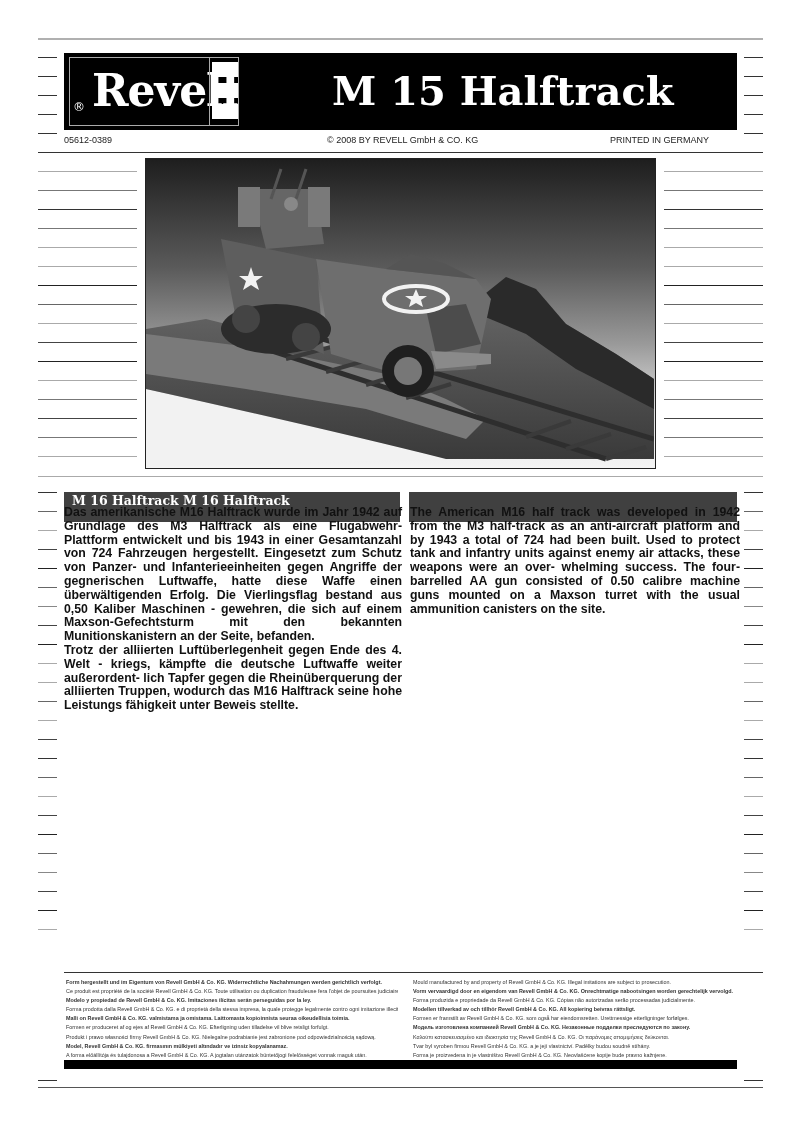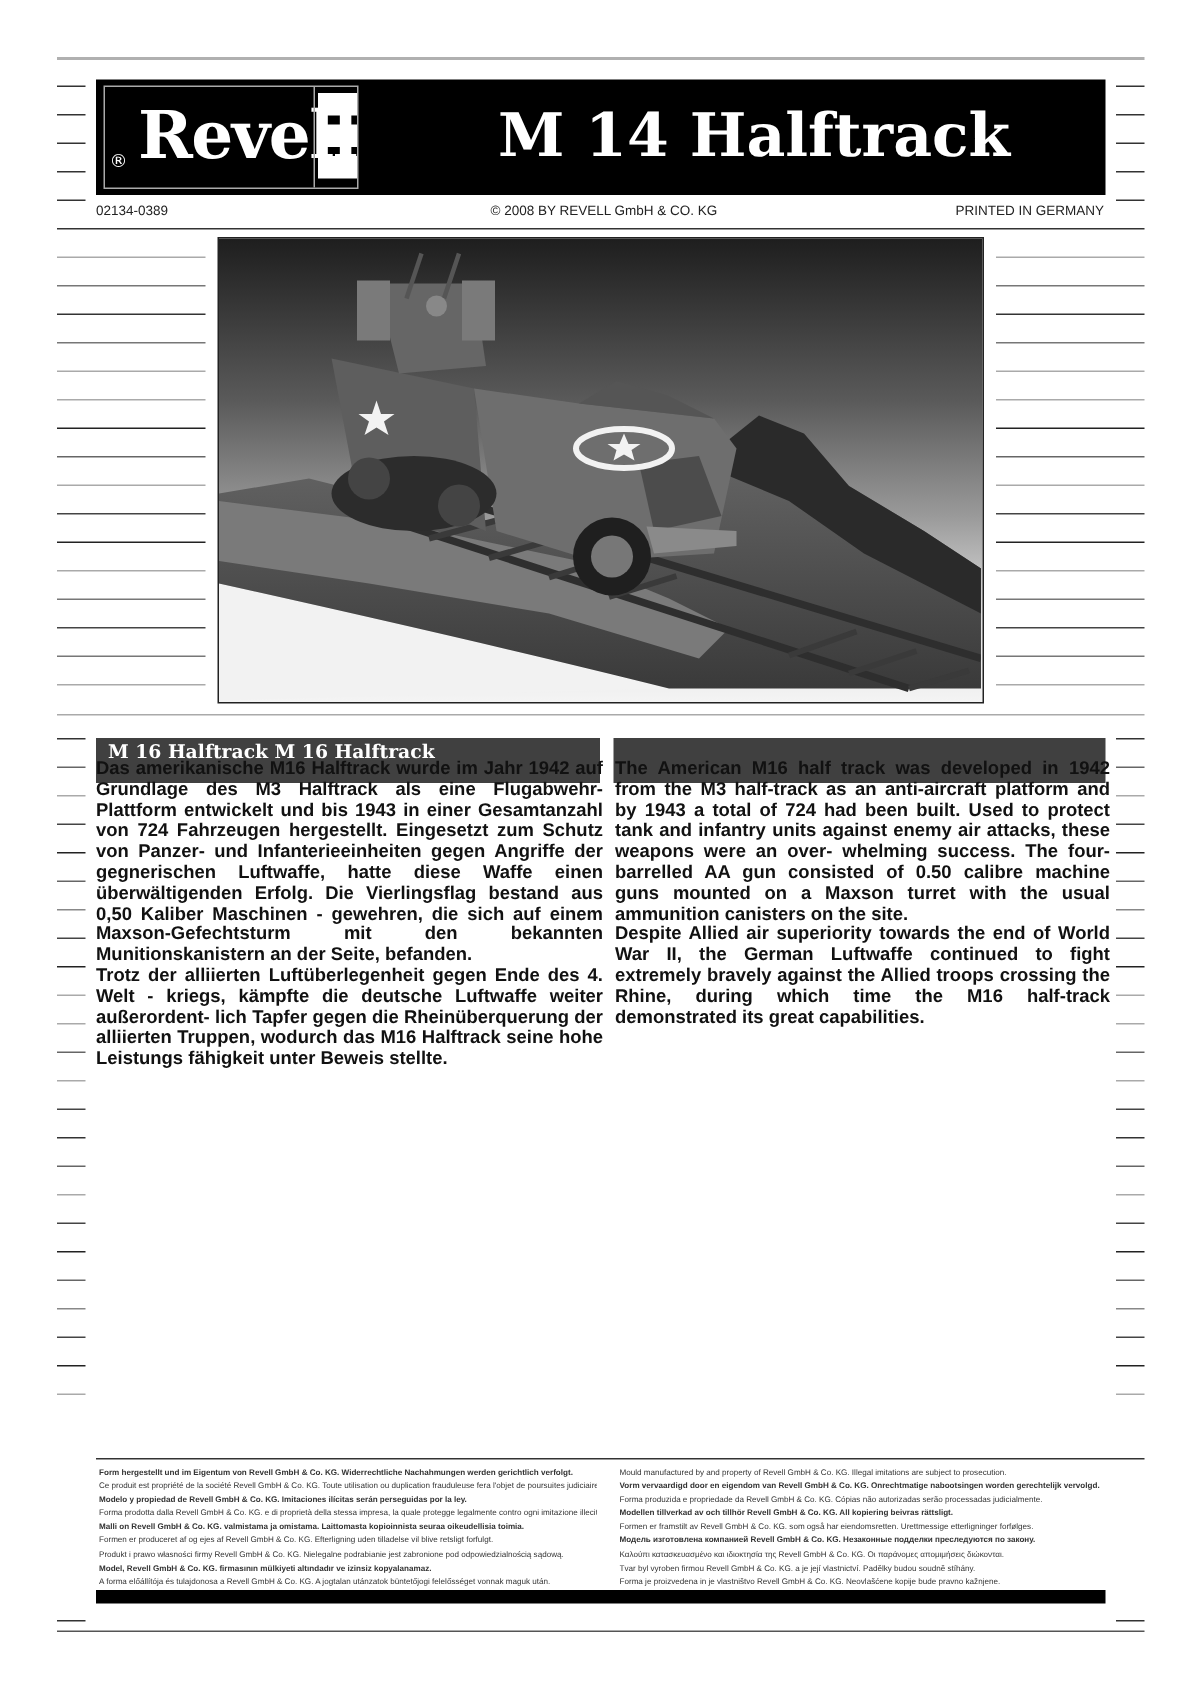--- a/index.html
+++ b/index.html
@@ -49,26 +49,26 @@
 <div class="abs" id="header-bar">
   <div id="logo-box">
     <span id="logo-reg">®</span>
     <span id="logo-word">Revell</span>
     <div id="logo-stripes">
       <div style="top:4px"></div>
       <div style="top:25px"></div>
       <div style="top:46px"></div>
     </div>
   </div>
-  <div id="title">M 14 Halftrack</div>
-</div>
-
-<div class="meta" style="left:64px">02134-0389</div>
+  <div id="title">M 15 Halftrack</div>
+</div>
+
+<div class="meta" style="left:64px">05612-0389</div>
 <div class="meta" style="left:327px">© 2008 BY REVELL GmbH &amp; CO. KG</div>
-<div class="meta" style="left:637px">PRINTED IN GERMANY</div>
+<div class="meta" style="left:610px">PRINTED IN GERMANY</div>
 <div class="hline" id="meta-rule"></div>
 
 <div class="tick l" style="top:57px"></div>
 <div class="tick l" style="top:76px"></div>
 <div class="tick l" style="top:95px"></div>
 <div class="tick l" style="top:114px"></div>
 <div class="tick l" style="top:133px"></div>
 <div class="tick r" style="top:57px"></div>
 <div class="tick r" style="top:76px"></div>
 <div class="tick r" style="top:95px"></div>
@@ -176,21 +176,20 @@
 <div class="sec-bar" style="left:409px; width:328px;">
   <span></span>
 </div>
 
 <div class="col" style="left:64px; width:338px;font-weight:bold;">
   <p>Das amerikanische M16 Halftrack wurde im Jahr 1942 auf Grundlage des M3 Halftrack als eine Flugabwehr-Plattform entwickelt und bis 1943 in einer Gesamtanzahl von 724 Fahrzeugen hergestellt. Eingesetzt zum Schutz von Panzer- und Infanterieeinheiten gegen Angriffe der gegnerischen Luftwaffe, hatte diese Waffe einen überwältigenden Erfolg. Die Vierlingsflag bestand aus 0,50 Kaliber Maschinen - gewehren, die sich auf einem Maxson-Gefechtsturm mit den bekannten Munitionskanistern an der Seite, befanden.</p>
   <p>Trotz der alliierten Luftüberlegenheit gegen Ende des 4. Welt - kriegs, kämpfte die deutsche Luftwaffe weiter außerordent- lich Tapfer gegen die Rheinüberquerung der alliierten Truppen, wodurch das M16 Halftrack seine hohe Leistungs fähigkeit unter Beweis stellte.</p>
 </div>
 <div class="col" style="left:410px; width:330px;font-weight:bold;">
   <p>The American M16 half track was developed in 1942 from the M3 half-track as an anti-aircraft platform and by 1943 a total of 724 had been built.  Used to protect tank and infantry units against enemy air attacks, these weapons were an over- whelming success. The four-barrelled AA gun consisted of 0.50 calibre machine guns mounted on a Maxson turret with the usual ammunition canisters on the site.</p>
-  <p>Despite Allied air superiority towards the end of World War II, the German Luftwaffe continued to fight extremely bravely against the Allied troops crossing the Rhine, during which time the M16 half-track demonstrated its great capabilities.</p>
 </div>
 
 <div id="ticks-left"></div>
 <div id="ticks-right"></div>
 
 <div class="hline" id="legal-rule"></div>
 <div class="legal" id="legal-left" style="left:66px; width:332px;">
     <div class="b">Form hergestellt und im Eigentum von Revell GmbH &amp; Co. KG. Widerrechtliche Nachahmungen werden gerichtlich verfolgt.</div>
     <div>Ce produit est propriété de la société Revell GmbH &amp; Co. KG. Toute utilisation ou duplication frauduleuse fera l'objet de poursuites judiciaires.</div>
     <div class="b">Modelo y propiedad de Revell GmbH &amp; Co. KG. Imitaciones ilícitas serán perseguidas por la ley.</div>

